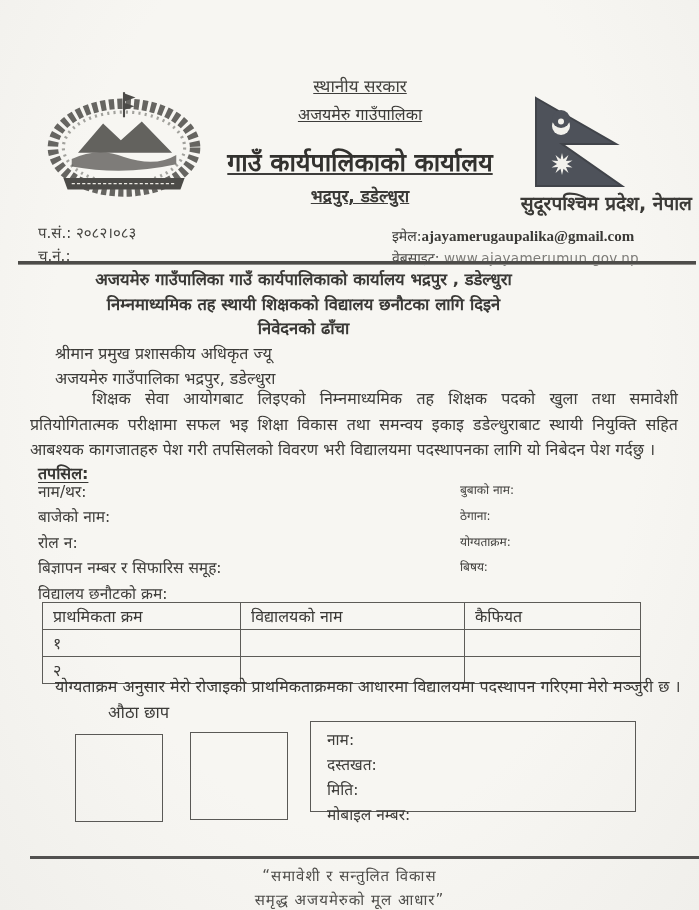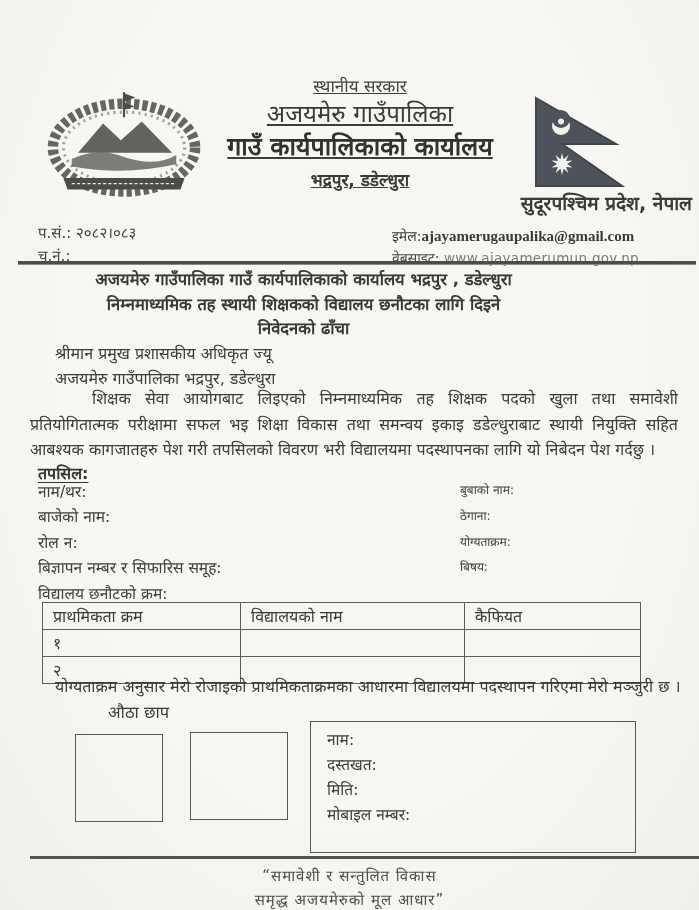--- a/index.html
+++ b/index.html
@@ -8,22 +8,22 @@
     position:relative; width:699px; height:910px; margin:0 auto;
     background: radial-gradient(ellipse at 50% 40%, #f7f6f2 60%, #f0efeb 100%);
     font-family:"DejaVu Sans", sans-serif;
     color:#3e3d3b; overflow:hidden;
   }
   .abs { position:absolute; }
 
   
   .hdr-center { left:130px; top:74px; width:460px; text-align:center;text-decoration:underline; }
   .hdr-l1 { font-size:17px; line-height:24px; color:#44433f; }
-  .hdr-l2 { font-size:24px; line-height:27px; color:#3c3b38; margin-top:3px; }
-  .hdr-l3 { font-size:25px; line-height:34px; font-weight:bold; color:#33322f; margin-top:2px; }
+  .hdr-l2 { font-size:16px; line-height:27px; color:#3c3b38; margin-top:3px; }
+  .hdr-l3 { font-size:25px; line-height:34px; font-weight:bold; color:#33322f; margin-top:18px; }
   .hdr-l4 { font-size:17px; line-height:24px; font-weight:bold; color:#3a3936; margin-top:4px; }
   .province { right:7px; top:190px; width:320px; text-align:right; font-size:19px; font-weight:600; color:#3b3a37; }
 
   .refs { left:38px; top:222px; font-size:15px; line-height:23px; color:#454440; }
   .contact { left:392px; top:225px; font-size:14px; line-height:22px; }
   .contact .email-label { font-weight:normal; color:#3a3936; }
   .contact .email-value { font-family:"Liberation Serif", serif; font-weight:bold; font-size:15px; color:#3a3936; }
   .contact .web-label { color:#4a4946; }
   .contact .web-value { font-size:13.5px; color:#7d7c78; letter-spacing:0.3px; }
 
@@ -54,21 +54,21 @@
   .choice-table td { height:23px; }
   .col-priority { width:198px; } .col-school { width:224px; } .col-remarks { width:176px; }
 
   .consent { left:55px; top:675px; width:635px; font-size:16px; color:#3c3b38; }
 
   .thumb-label { left:108px; top:700px; font-size:16.5px; color:#3c3b38; }
 
   .thumb-box { border:1.5px solid #5a5956; background:transparent; }
   .box1 { left:75px;  top:734px; width:88px; height:88px; }
   .box2 { left:190px; top:732px; width:98px; height:88px; }
-  .infobox { left:310px; top:721px; width:326px; height:132px; border:1.5px solid #5a5956;
+  .infobox { left:310px; top:721px; width:326px; height:91px; border:1.5px solid #5a5956;
     padding:6px 10px 5px 16px; font-size:15.5px; line-height:25px; color:#3e3d3a; }
 
   .footer-rule { left:30px; top:856px; width:669px; height:3px; background:#525150; }
   .footer { left:0; top:864px; width:699px; text-align:center;
     font-size:15px; line-height:24px; color:#4e4d4a; letter-spacing:1px; }
 
   .emblem { left:40px; top:88px; }
   .flag { left:528px; top:96px; }
 </style>
 </head>

